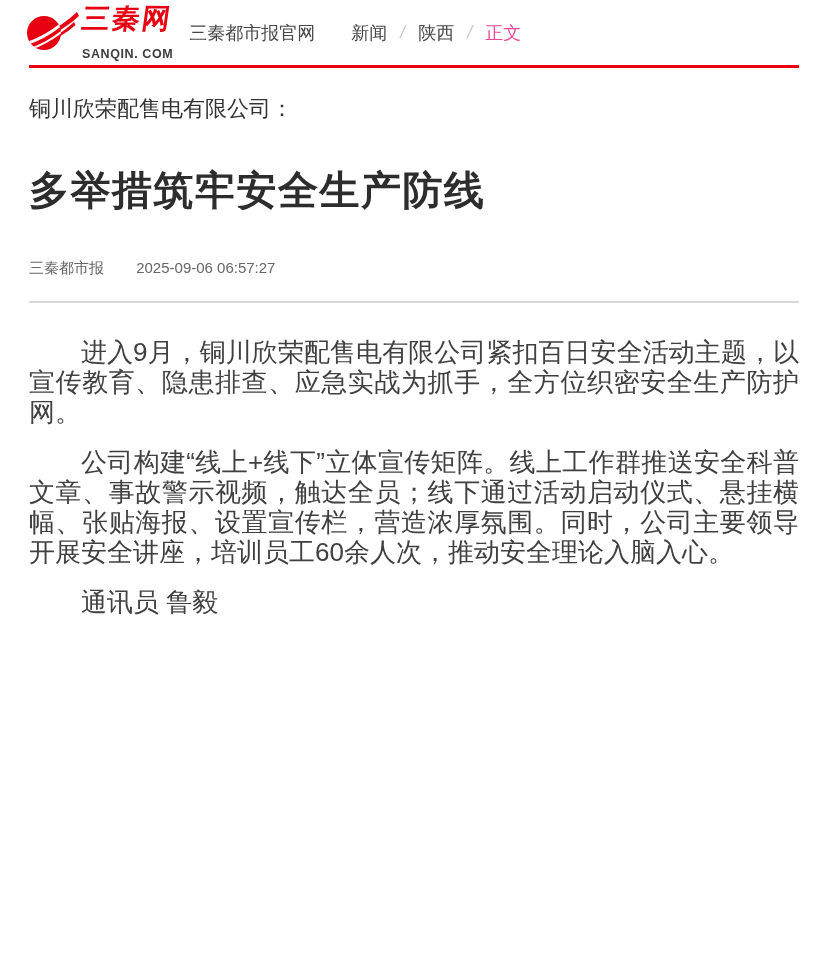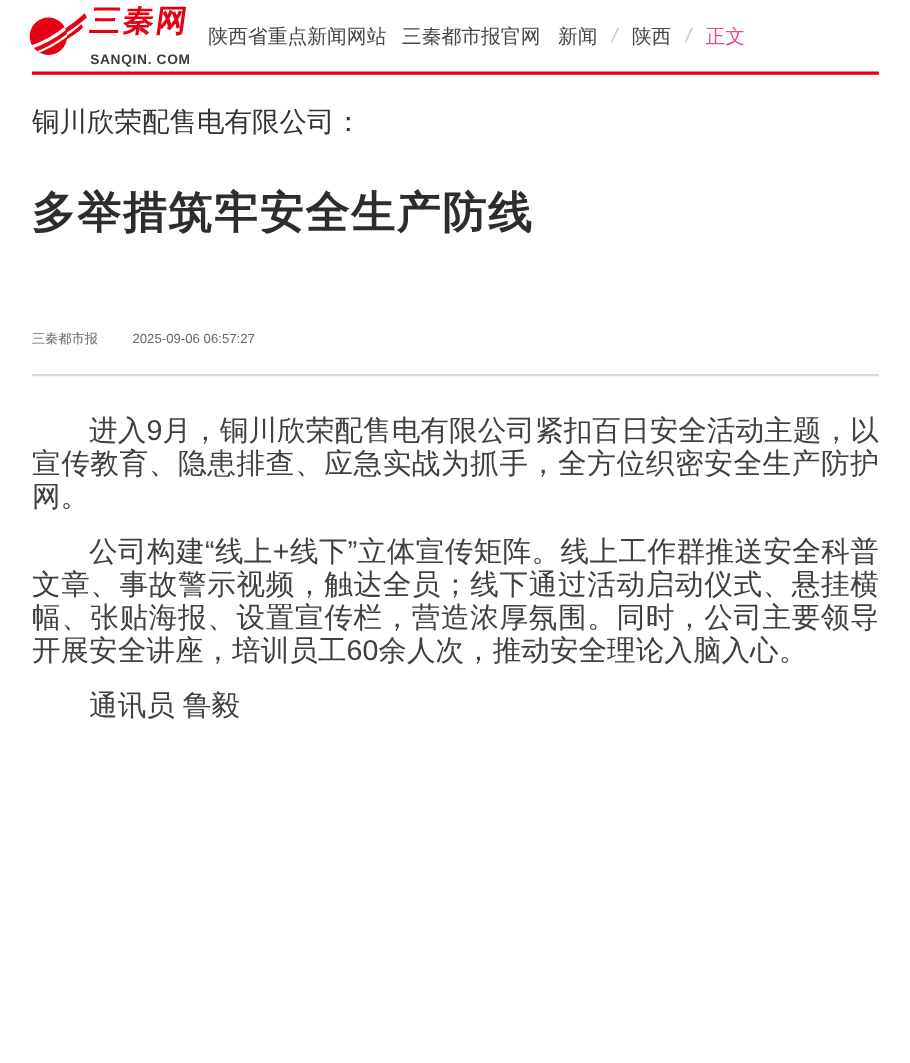--- a/index.html
+++ b/index.html
@@ -45,55 +45,55 @@
   .site-tagline {
     margin-left: 16px;
     display: flex;
     gap: 14px;
     font-size: 18px;
     color: #474747;
     white-space: nowrap;
   }
   .site-tagline span { cursor: pointer; }
   .breadcrumb {
-    margin-left: 16px;
+    margin-left: 36px;
     display: flex;
     align-items: center;
     gap: 13px;
     font-size: 18px;
     color: #474747;
     white-space: nowrap;
   }
   .crumb { cursor: pointer; text-decoration: none; color: #474747; }
   .crumb.active { color: #ec4899; cursor: default; }
   .crumb-sep { color: #c9c9c9; font-style: italic; }
 
   
   .red-rule { margin: 0 28px 0 29px; height: 3px; background: #e60012; }
   .byline-rule { margin-top: 23px; height: 2px; background: #d8d8d8; }
 
   
   .content { padding: 0 28px 24px 29px; }
   .kicker {
     margin: 26px 0 0;
-    font-size: 25px;
+    font-size: 22px;
     font-weight: 400;
     color: #333333;
   }
   .title {
     margin: 43px 0 0;
     font-size: 40px;
     font-weight: 700;
     color: #2d2d2d;
     letter-spacing: 1.5px;
     line-height: 1.15;
   }
   .byline {
-    margin-top: 84px;
-    font-size: 12px;
+    margin-top: 46px;
+    font-size: 15px;
     color: #666666;
   }
   .byline .source { margin-right: 28px; }
   .article-body { margin-top: 34px; }
   .article-body p {
     margin: 0 0 20px 0;
     font-size: 26px;
     line-height: 30px;
     color: #404040;
     text-indent: 2em;
@@ -123,21 +123,20 @@
           </g>
         </svg>
       </span>
       <span class="logo-text">
         <span class="logo-cn">三秦网</span>
         <span class="logo-domain">SANQIN. COM</span>
       </span>
     </a>
 
     <nav class="site-tagline">
-      <span>陕西省重点新闻网站</span>
       <span>三秦都市报官网</span>
     </nav>
 
     <nav class="breadcrumb">
       <a class="crumb">新闻</a>
       <span class="crumb-sep">/</span>
       <a class="crumb">陕西</a>
       <span class="crumb-sep">/</span>
       <a class="crumb active">正文</a>
     </nav>

